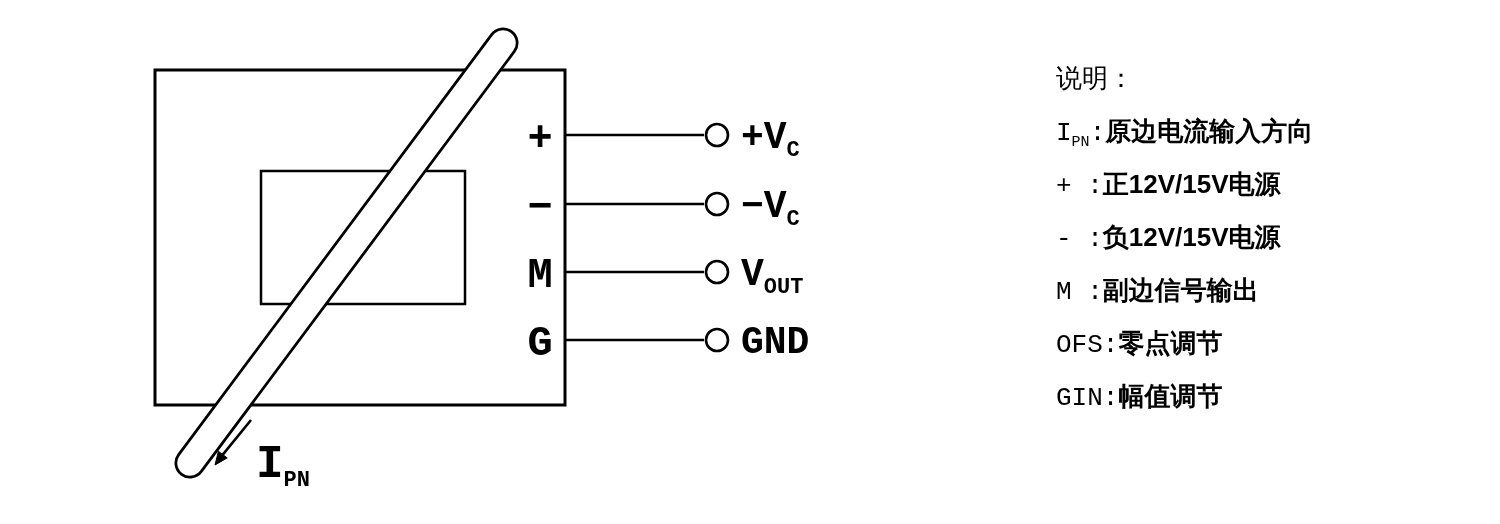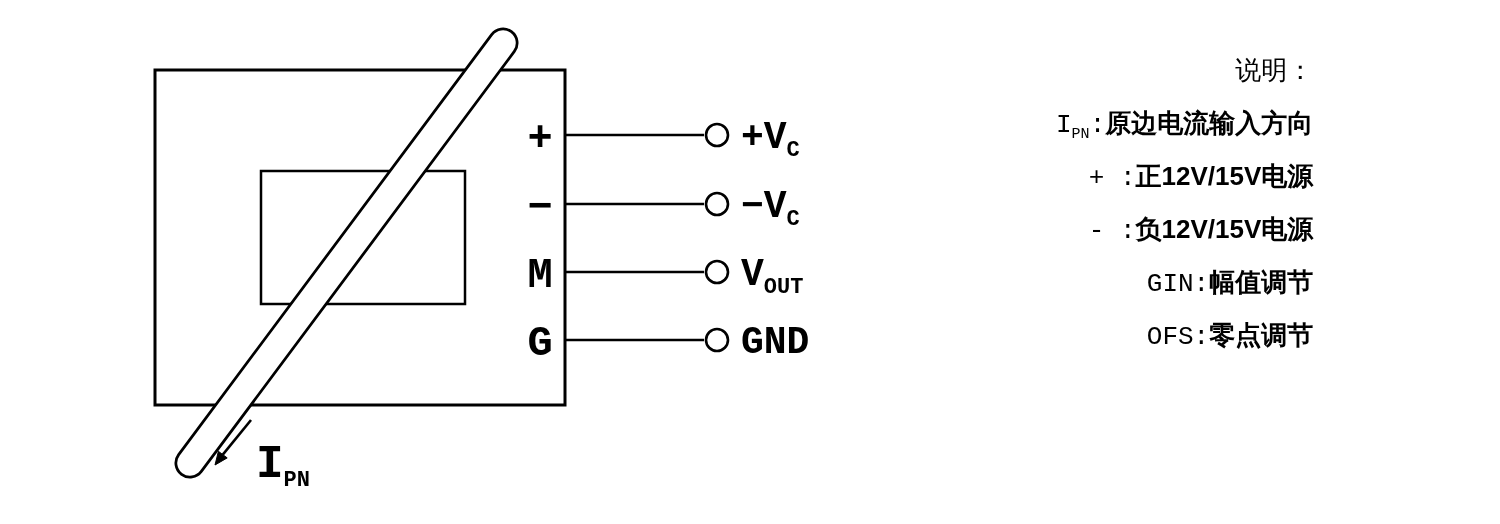--- a/index.html
+++ b/index.html
@@ -27,21 +27,21 @@
   .term-circle { fill: #ffffff; stroke: #000000; stroke-width: 2.6; }
   .arrowhead { fill: #000000; stroke: #000000; stroke-width: 1; }
 
   text { fill: #000000; }
   .pin-text  { font-family: "Liberation Mono", "DejaVu Sans Mono", monospace; font-size: 42px; font-weight: bold; }
   .term-text { font-family: "Liberation Mono", "DejaVu Sans Mono", monospace; font-size: 38px; font-weight: bold; }
   .ipn-text  { font-family: "Liberation Mono", "DejaVu Sans Mono", monospace; font-size: 46px; font-weight: bold; }
   .sub-text  { font-size: 22px; font-weight: bold; }
 
   
-  .legend { position: absolute; left: 1056px; top: 44px; text-align: right; }
+  .legend { position: absolute; left: 1056px; top: 52px; }
   .legend-line { height: 53px; line-height: 53px; font-size: 26px; }
   .lkey  { font-family: "Liberation Mono", "DejaVu Sans Mono", monospace; font-size: 26px; white-space: pre; }
   .lsub  { font-family: "Liberation Mono", "DejaVu Sans Mono", monospace; font-size: 15px; vertical-align: -6px; white-space: pre; }
   .ldesc { font-family: "Liberation Sans", sans-serif; font-size: 26px; font-weight: bold; }
 </style>
 </head>
 <body>
 
 <div class="stage">
 
@@ -86,17 +86,18 @@
       <circle class="term-circle" cx="717" cy="340" r="11"></circle>
       <text class="term-text" x="741" y="353"><tspan>GND</tspan><tspan class="sub-text" dy="8"></tspan></text>
     </g>
   </svg>
 
   <div class="legend">
     <div class="legend-line legend-title">说明：</div>
     <div class="legend-line"><span class="lkey">I</span><span class="lsub">PN</span><span class="lkey">:</span><span class="ldesc">原边电流输入方向</span></div>
     <div class="legend-line"><span class="lkey">+ :</span><span class="lsub"></span><span class="lkey"></span><span class="ldesc">正12V/15V电源</span></div>
     <div class="legend-line"><span class="lkey">- :</span><span class="lsub"></span><span class="lkey"></span><span class="ldesc">负12V/15V电源</span></div>
+    <div class="legend-line"><span class="lkey">M :</span><span class="lsub"></span><span class="lkey"></span><span class="ldesc">副边信号输出</span></div>
+    <div class="legend-line"><span class="lkey">OFS:</span><span class="lsub"></span><span class="lkey"></span><span class="ldesc">零点调节</span></div>
     <div class="legend-line"><span class="lkey">GIN:</span><span class="lsub"></span><span class="lkey"></span><span class="ldesc">幅值调节</span></div>
-    <div class="legend-line"><span class="lkey">OFS:</span><span class="lsub"></span><span class="lkey"></span><span class="ldesc">零点调节</span></div>
   </div>
 
 </div>
 
 </body></html>

